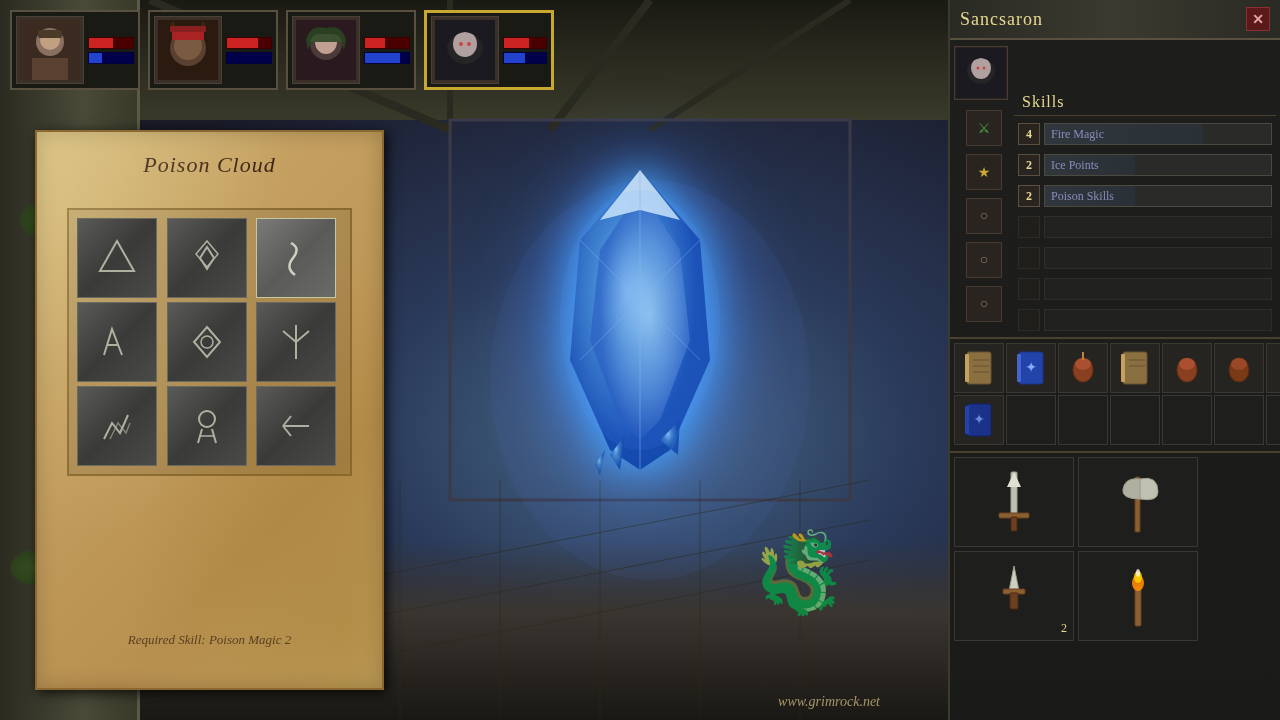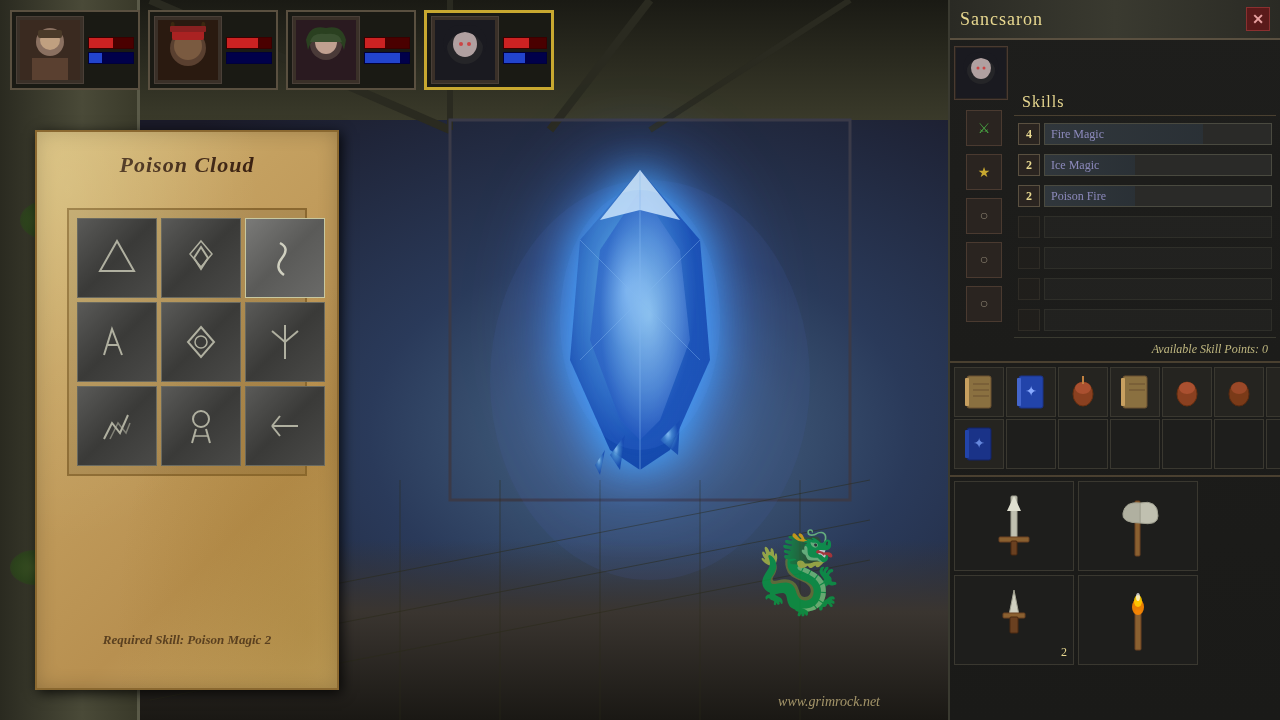--- a/index.html
+++ b/index.html
@@ -143,27 +143,26 @@
       top: 0; left: 0;
       height: 100%;
       background: #2244cc;
     }
 
     
     #spell-panel {
       position: absolute;
       top: 130px;
       left: 35px;
-      width: 304px;
+      width: 349px;
       height: 560px;
       background: linear-gradient(135deg, #d4b878 0%, #c4a060 30%, #b89050 70%, #c8a868 100%);
       border: 2px solid #8a6830;
       box-shadow: 3px 3px 12px rgba(0,0,0,0.8), inset 0 0 20px rgba(0,0,0,0.2);
       z-index: 10;
-      font-weight: bold;
     }
     .scroll-corner {
       position: absolute;
       top: 0; left: 0;
       width: 100%;
       height: 100%;
       background:
         radial-gradient(ellipse at 10% 10%, rgba(255,255,200,0.2) 0%, transparent 50%),
         radial-gradient(ellipse at 90% 90%, rgba(139,100,20,0.3) 0%, transparent 50%);
       pointer-events: none;
@@ -712,50 +711,49 @@
         <div class="skill-bar-container">
           <div class="skill-bar-fill" style="width:70%"></div>
           <span class="skill-name">Fire Magic</span>
         </div>
       </div>
 
       <div class="skill-row">
         <div class="skill-level">2</div>
         <div class="skill-bar-container">
           <div class="skill-bar-fill" style="width:40%"></div>
-          <span class="skill-name">Ice Magic</span>
+          <span class="skill-name">Ice Points</span>
         </div>
       </div>
 
       <div class="skill-row">
         <div class="skill-level">2</div>
         <div class="skill-bar-container">
           <div class="skill-bar-fill" style="width:40%"></div>
-          <span class="skill-name">Poison Fire</span>
+          <span class="skill-name">Poison Skills</span>
         </div>
       </div>
 
       <div class="skill-row skill-row-empty">
         <div class="skill-level" style="opacity:0.3;"></div>
         <div class="skill-bar-container"></div>
       </div>
       <div class="skill-row skill-row-empty">
         <div class="skill-level" style="opacity:0.3;"></div>
         <div class="skill-bar-container"></div>
       </div>
       <div class="skill-row skill-row-empty">
         <div class="skill-level" style="opacity:0.3;"></div>
         <div class="skill-bar-container"></div>
       </div>
       <div class="skill-row skill-row-empty">
         <div class="skill-level" style="opacity:0.3;"></div>
         <div class="skill-bar-container"></div>
       </div>
 
-      <div class="available-points">Available Skill Points: 0</div>
     </div>
   </div>
 
   <div class="inventory-section">
 
     <div class="inventory-grid">
       <div class="inv-slot has-item">
         <svg width="36" height="36" viewBox="0 0 36 36">
           <rect x="6" y="2" width="24" height="32" rx="2" fill="#8a7040" stroke="#6a5030" stroke-width="1"></rect>
           <rect x="4" y="4" width="4" height="28" rx="1" fill="#c8a060"></rect>

